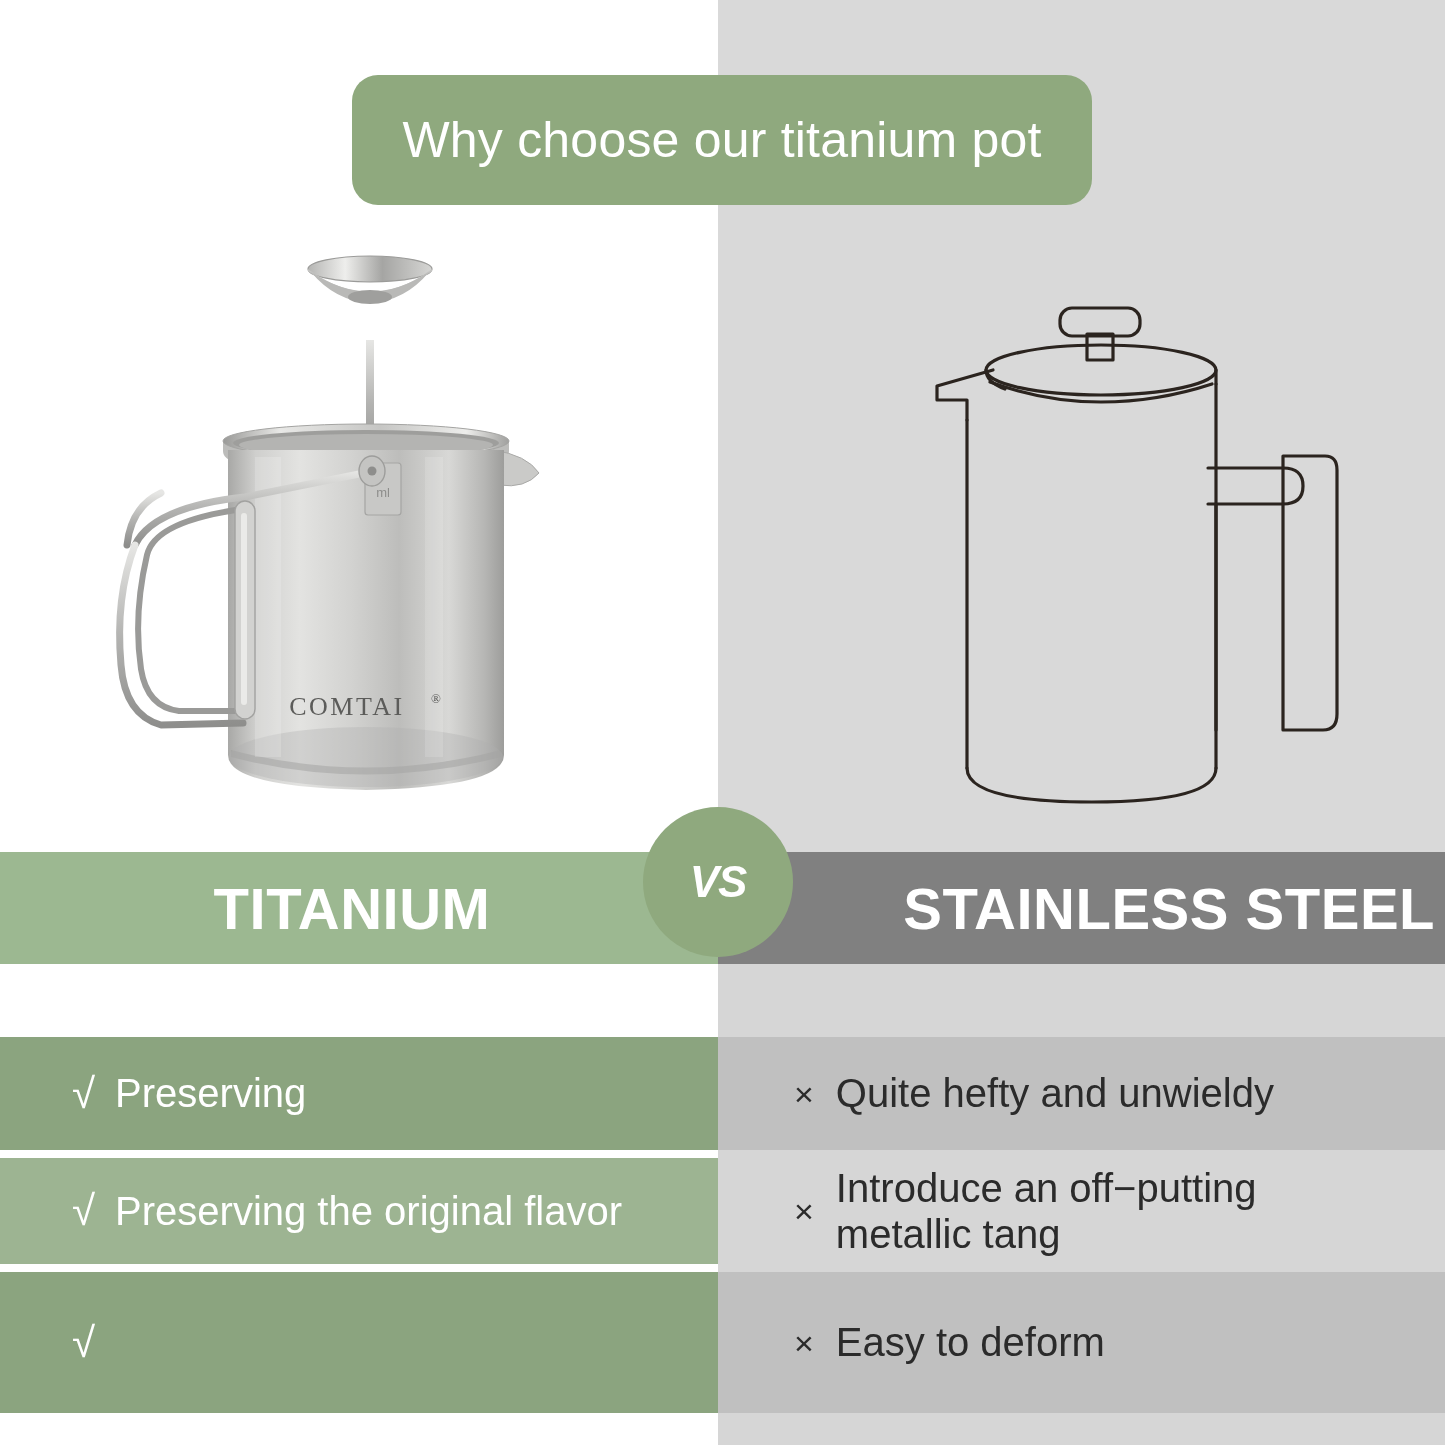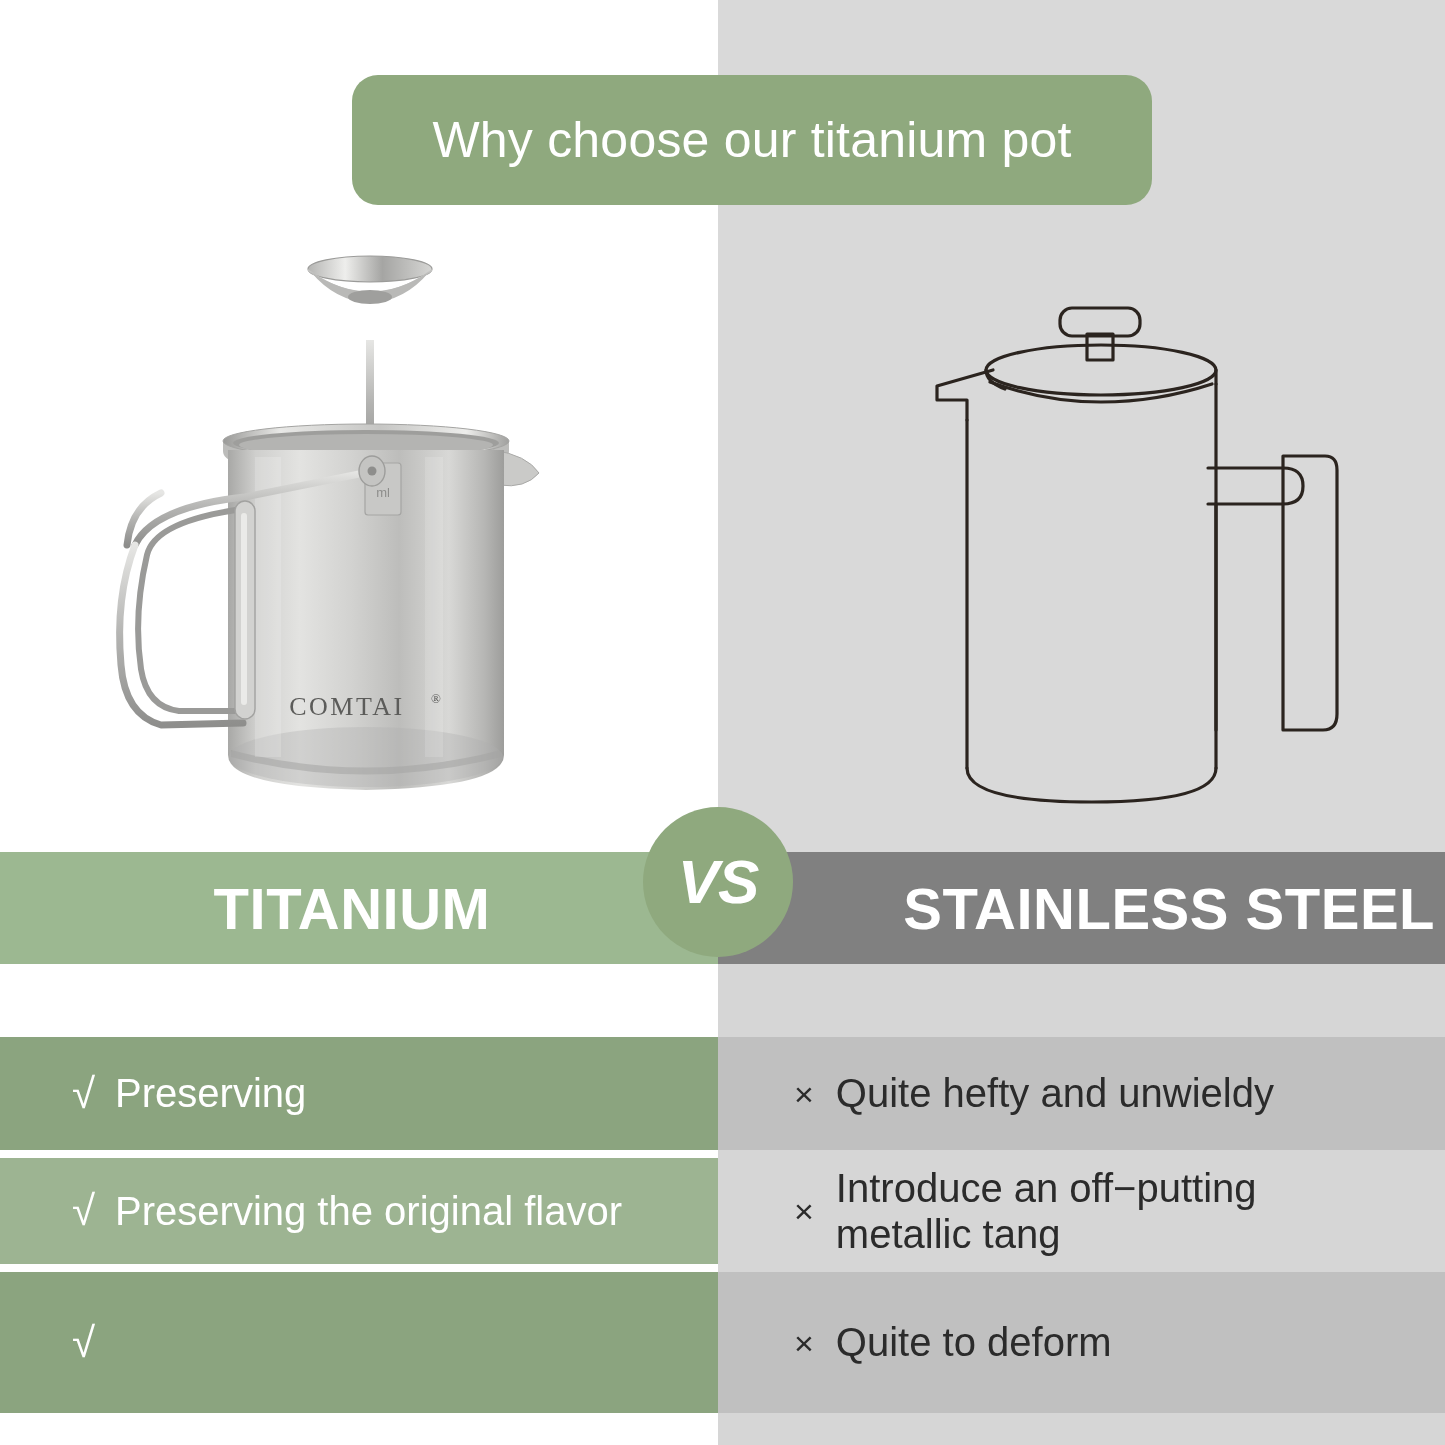--- a/index.html
+++ b/index.html
@@ -31,21 +31,21 @@
     left: 718px; top: 0;
     width: 727px; height: 1445px;
     background: #d9d9d9;
   }
 
   
   .banner {
     position: absolute;
     left: 352px;
     top: 75px;
-    width: 800px;
+    width: 740px;
     height: 130px;
     background: #8fa97e;
     border-radius: 26px;
     display: flex;
     align-items: center;
     justify-content: center;
   }
   .banner-text {
     color: #ffffff;
     font-size: 50px;
@@ -85,21 +85,21 @@
     height: 150px;
     border-radius: 50%;
     background: #8fa97e;
     display: flex;
     align-items: center;
     justify-content: center;
     z-index: 5;
   }
   .vs-text {
     color: #ffffff;
-    font-size: 62px;
+    font-size: 44px;
     font-weight: 700;
     font-style: italic;
     letter-spacing: -1px;
     line-height: 1;
   }
 
   
   .titles {
     position: absolute;
     left: 0;
@@ -357,21 +357,21 @@
       <div class="cell cell-left" style="background:#ffffff;"></div>
       <div class="cell cell-right" style="background:#d6d6d6;"></div>
     </div>
 
     <div class="row" style="height:141px;">
       <div class="cell cell-left" style="background:#8ba47f;">
         <span class="mark mark-check">√</span>
       </div>
       <div class="cell cell-right" style="background:#c0c0c0;">
         <span class="mark mark-cross">×</span>
-        <span class="feature-text text-neg">Quite to deform</span>
+        <span class="feature-text text-neg">Easy to deform</span>
       </div>
     </div>
 
     <div class="row" style="height:32px;">
       <div class="cell cell-left" style="background:#ffffff;"></div>
       <div class="cell cell-right" style="background:#d6d6d6;"></div>
     </div>
 
   </div>
 

